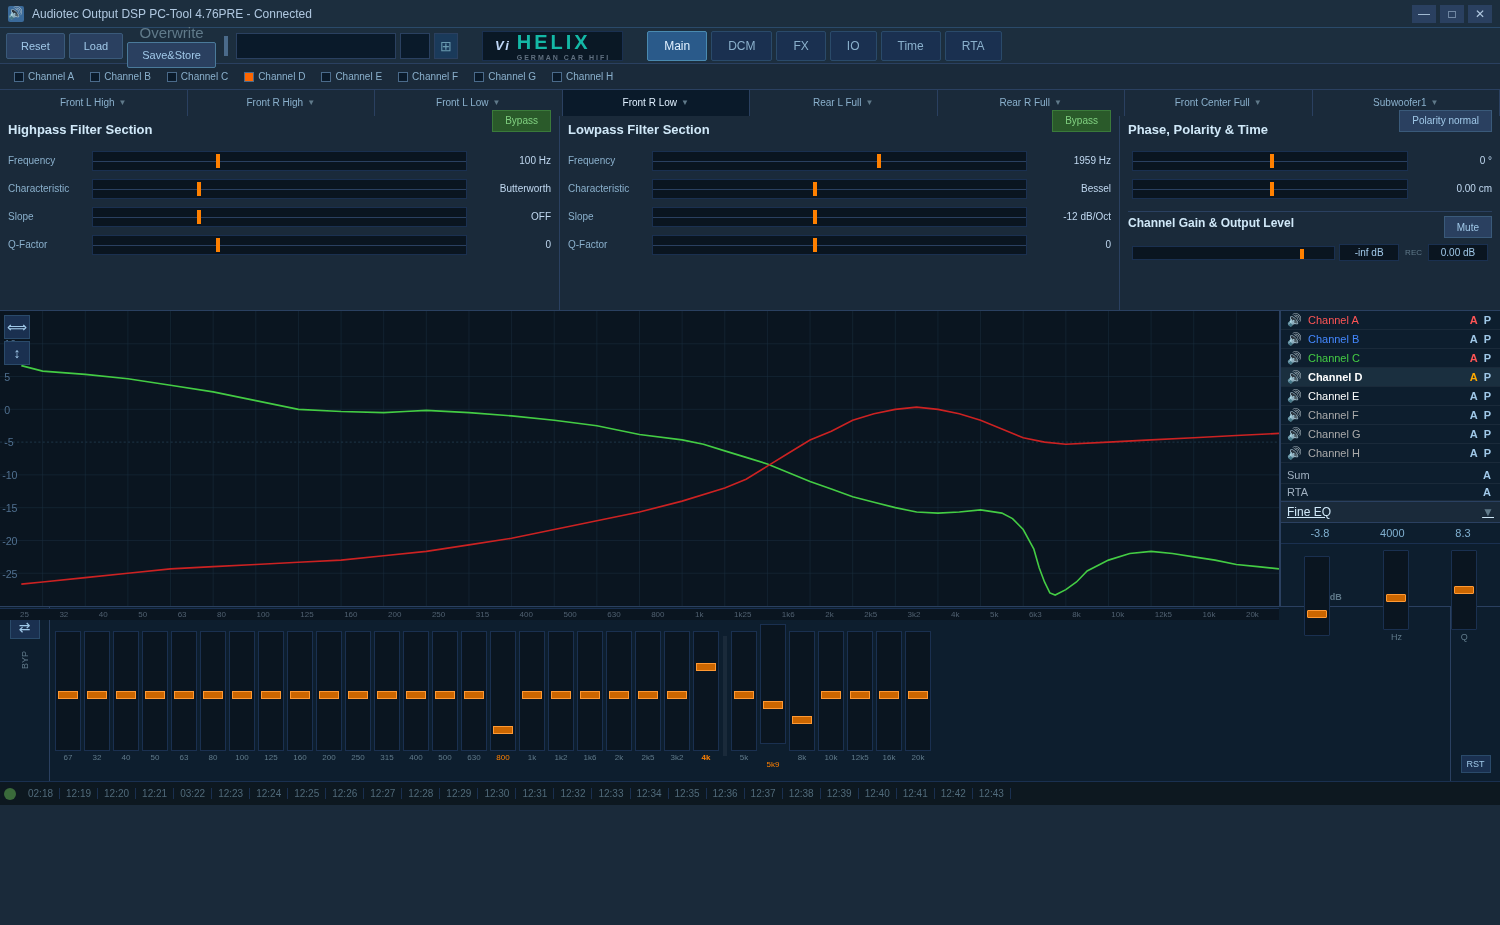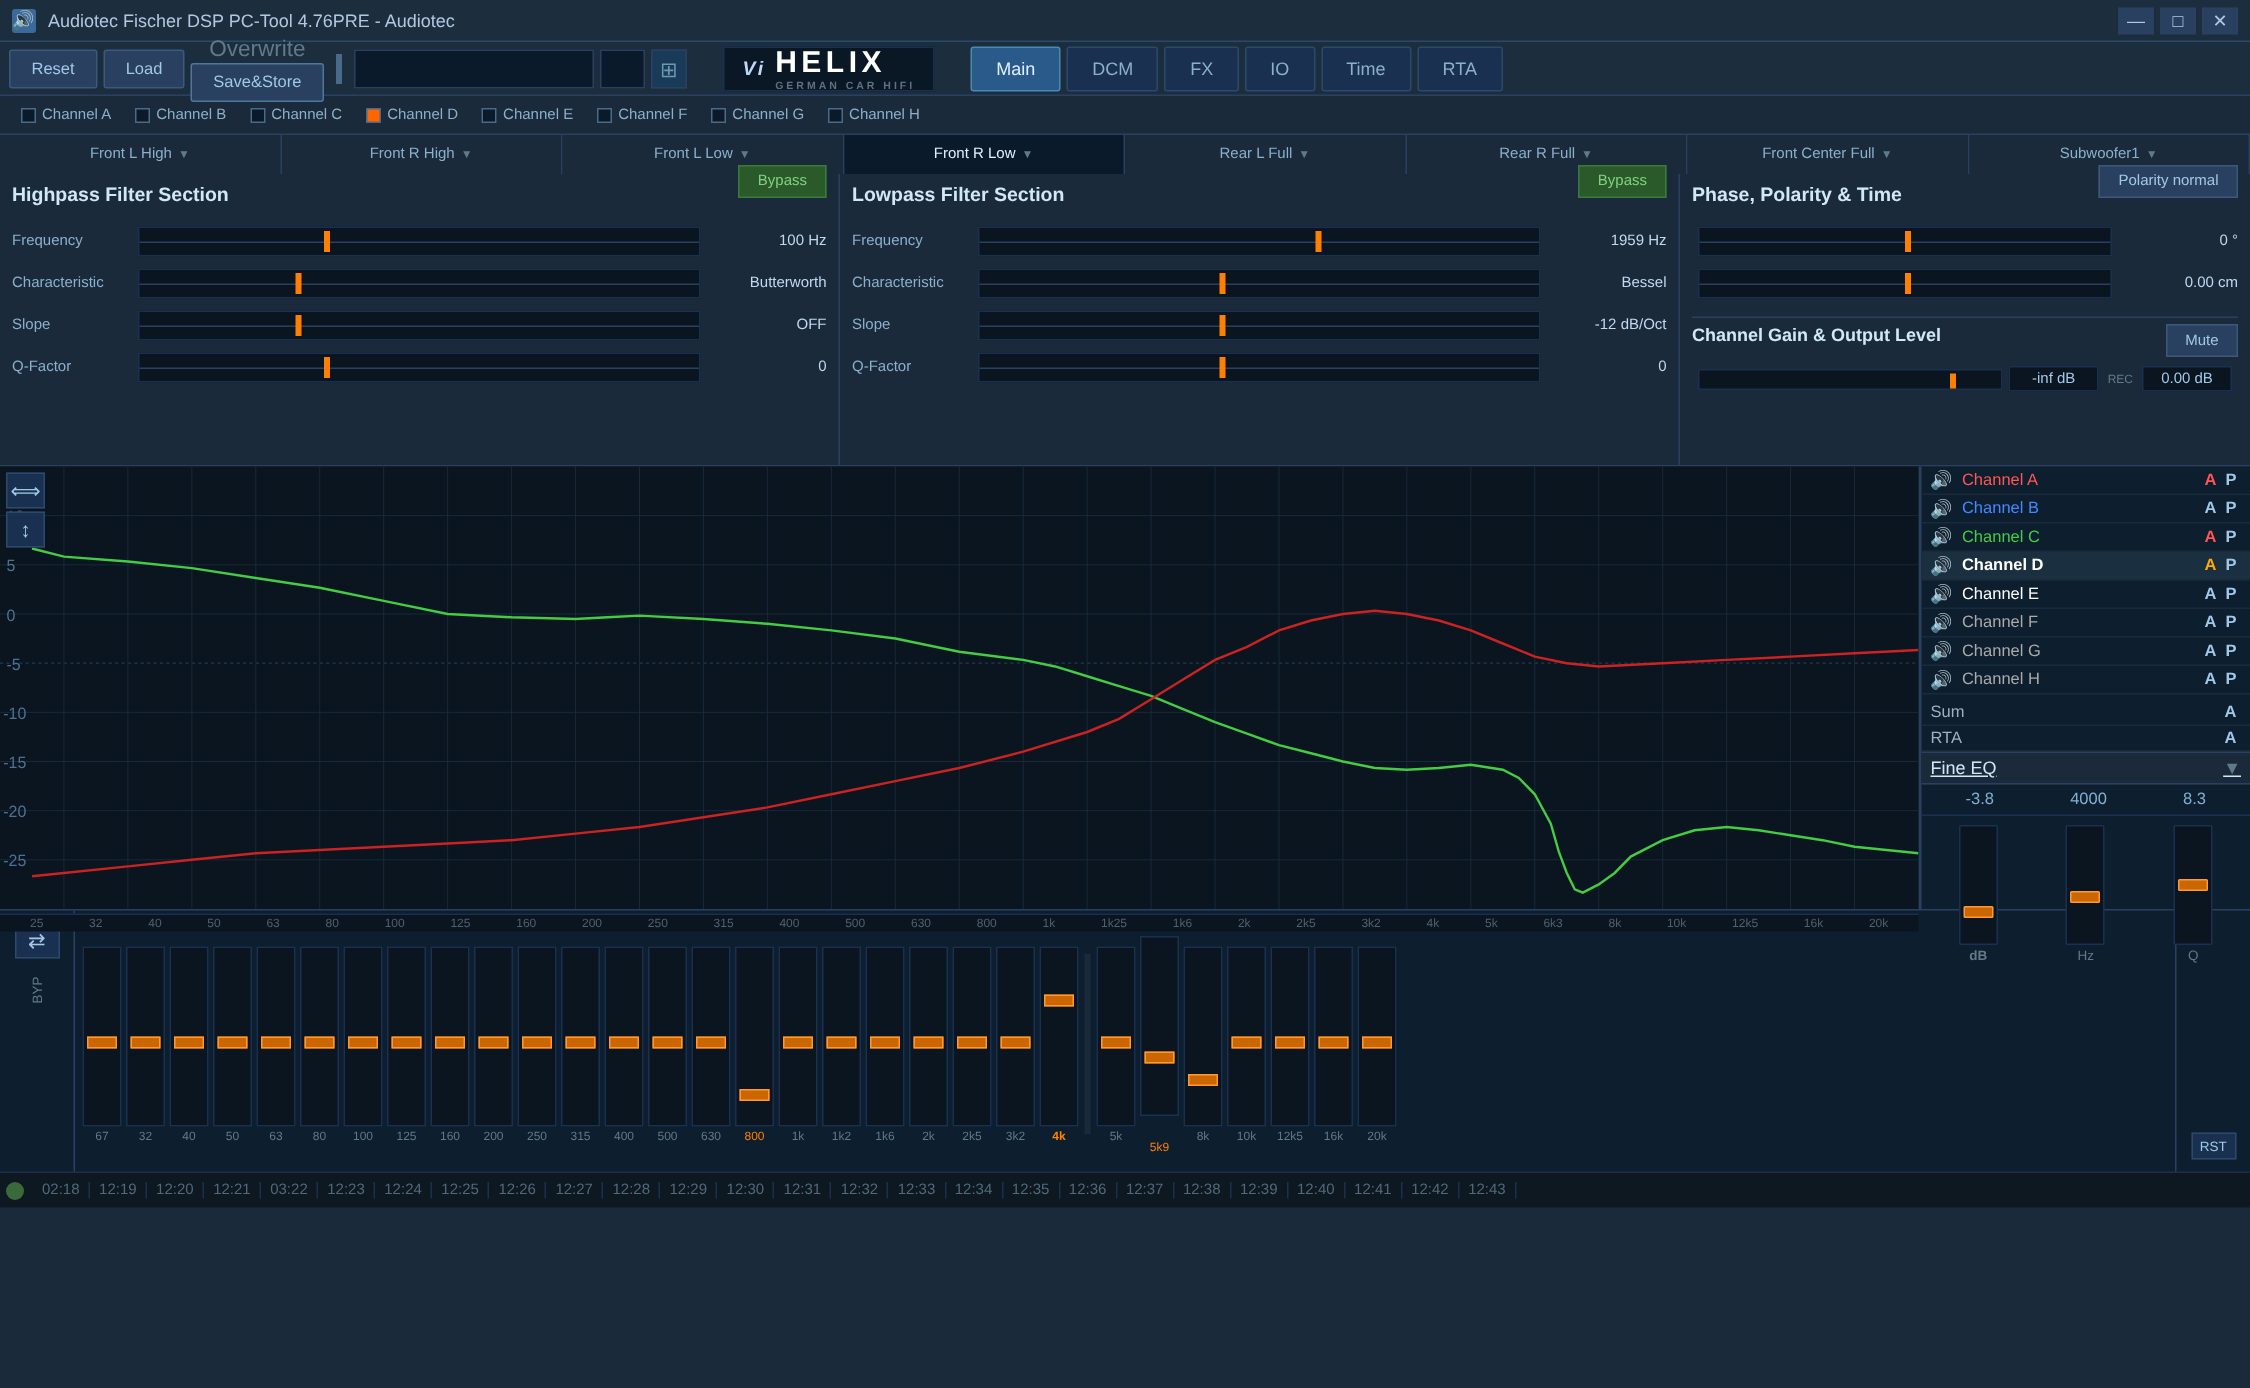--- a/index.html
+++ b/index.html
@@ -405,21 +405,21 @@
       font-size: 10px;
       min-width: 60px;
       text-align: center;
     }
   </style>
 </head>
 <body>
 
 <div id="titlebar">
   <span class="title-icon">🔊</span>
-  <span>Audiotec Fischer DSP PC-Tool 4.76PRE - Audiotec</span>
+  <span>Audiotec Output DSP PC-Tool 4.76PRE - Connected</span>
   <div class="win-controls">
     <button class="win-btn">—</button>
     <button class="win-btn">□</button>
     <button class="win-btn close">✕</button>
   </div>
 </div>
 
 <div id="toolbar" style="position:relative;">
   <button class="tb-btn">Reset</button>
   <button class="tb-btn">Load</button>
@@ -429,21 +429,21 @@
   </div>
   <div style="width:4px; height:20px; background:#4a6a8a; margin:0 4px;"></div>
   <input type="text" class="preset-input" style="">
   <input type="text" class="preset-num" style="">
   <div class="preset-icon">⊞</div>
 
   <div style="margin-left: 20px; margin-right: 20px;">
     <div class="helix-logo">
       <span style="color:#c0d8f8; font-size:13px; font-style:italic;">Vi</span>
       <div>
-        <div style="font-size:20px; font-weight:900; letter-spacing:3px; color:#ffffff;">HELIX</div>
+        <div style="font-size:20px; font-weight:900; letter-spacing:3px; color:#14b8a6;">HELIX</div>
         <div style="font-size:7px; color:#607080; letter-spacing:2px;">GERMAN CAR HIFI</div>
       </div>
     </div>
   </div>
 
   <button class="nav-btn active">Main</button>
   <button class="nav-btn">DCM</button>
   <button class="nav-btn">FX</button>
   <button class="nav-btn">IO</button>
   <button class="nav-btn">Time</button>
@@ -884,21 +884,21 @@
         <span>Fine EQ</span>
         <span style="color:#607a8a;">▼</span>
       </div>
       <div class="fine-eq-values">
         <span>-3.8</span>
         <span>4000</span>
         <span>8.3</span>
       </div>
 
       <div style="display:flex; justify-content:space-around; padding:6px; gap:8px;">
-        <div style="display:flex; flex-direction:column; align-items:center;font-weight:bold;">
+        <div style="display:flex; align-items:center;font-weight:bold;">
           <div style="width:26px; height:80px; background:#0a1520; border:1px solid #1a3050; position:relative; border-radius:1px;">
             <div style="position:absolute; left:2px; right:2px; height:8px; top:68%; background:#cc6600; border:1px solid #ff9933; border-radius:1px; cursor:pointer;"></div>
           </div>
           <span style="font-size:9px; color:#607a8a; margin-top:2px;">dB</span>
         </div>
         <div style="display:flex; flex-direction:column; align-items:center;">
           <div style="width:26px; height:80px; background:#0a1520; border:1px solid #1a3050; position:relative; border-radius:1px;">
             <div style="position:absolute; left:2px; right:2px; height:8px; top:55%; background:#cc6600; border:1px solid #ff9933; border-radius:1px; cursor:pointer;"></div>
           </div>
           <span style="font-size:9px; color:#607a8a; margin-top:2px;">Hz</span>

